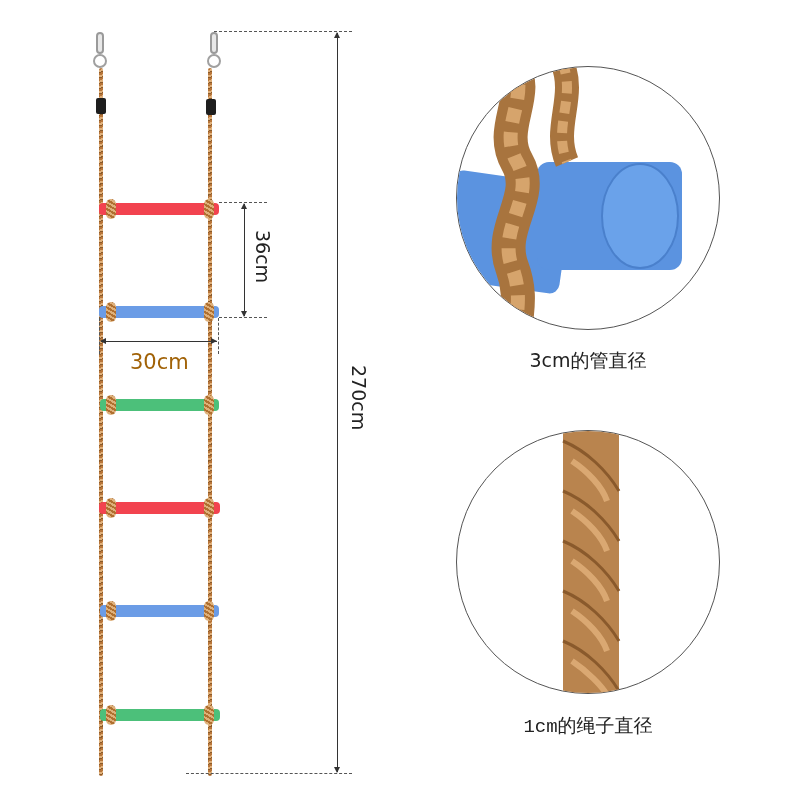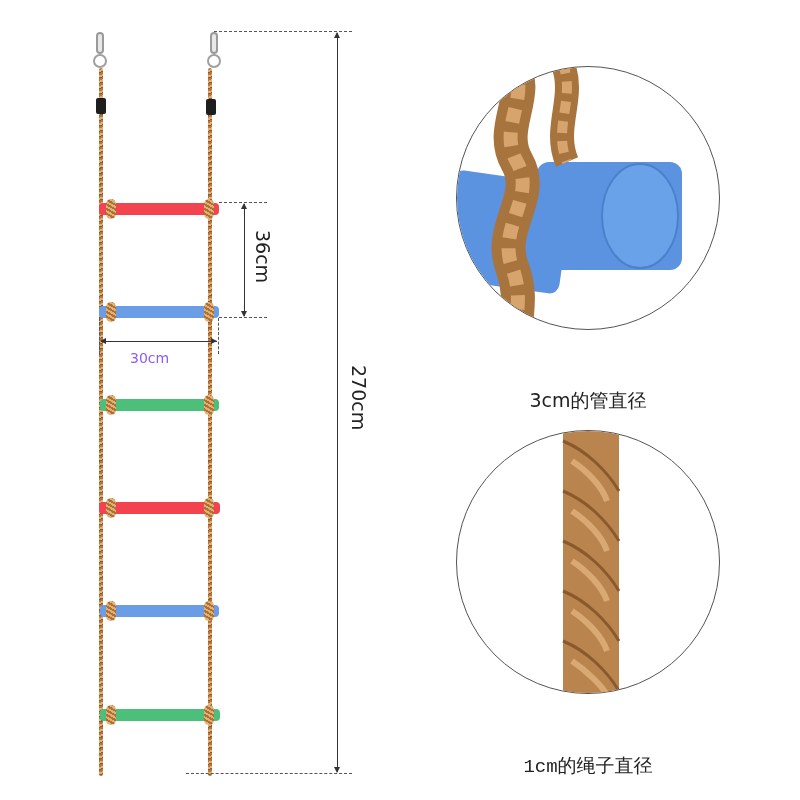--- a/index.html
+++ b/index.html
@@ -12,24 +12,24 @@
   .rung{position:absolute;height:12px;border-radius:4px;}
   .knot{position:absolute;width:10px;height:20px;border-radius:5px;background:repeating-linear-gradient(30deg,#b07030 0 2px,#deb07a 2px 4px);}
   .dash-h{position:absolute;height:0;border-top:1px dashed #555;}
   .dash-v{position:absolute;width:0;border-left:1px dashed #555;}
   .line-v{position:absolute;width:1px;background:#333;}
   .line-h{position:absolute;height:1px;background:#333;}
   .arrow-up{position:absolute;width:0;height:0;border-left:3px solid transparent;border-right:3px solid transparent;border-bottom:6px solid #333;}
   .arrow-down{position:absolute;width:0;height:0;border-left:3px solid transparent;border-right:3px solid transparent;border-top:6px solid #333;}
   .arrow-left{position:absolute;width:0;height:0;border-top:3px solid transparent;border-bottom:3px solid transparent;border-right:6px solid #333;}
   .arrow-right{position:absolute;width:0;height:0;border-top:3px solid transparent;border-bottom:3px solid transparent;border-left:6px solid #333;}
-  .label{position:absolute;font-size:14px;color:#8b5cf6;white-space:nowrap;}
+  .label{position:absolute;font-size:21px;color:#a16207;white-space:nowrap;}
   .vlabel{position:absolute;font-size:19px;color:#222;white-space:nowrap;transform:rotate(90deg);transform-origin:left top;}
   .circle{position:absolute;border-radius:50%;border:1.5px solid #555;overflow:hidden;background:#fff;box-sizing:border-box;}
-  .caption{position:absolute;font-size:19px;color:#222;text-align:center;white-space:nowrap;margin-top:40px;}
+  .caption{position:absolute;font-size:19px;color:#222;text-align:center;white-space:nowrap;}
 </style>
 </head>
 <body>
 
 <div class="abs" style="left:0;top:0;width:380px;height:800px;">
 
   <div class="hook" style="left:96px;top:32px;"></div>
   <div class="ring" style="left:93px;top:54px;"></div>
   <div class="hook" style="left:210px;top:32px;"></div>
   <div class="ring" style="left:207px;top:54px;"></div>

